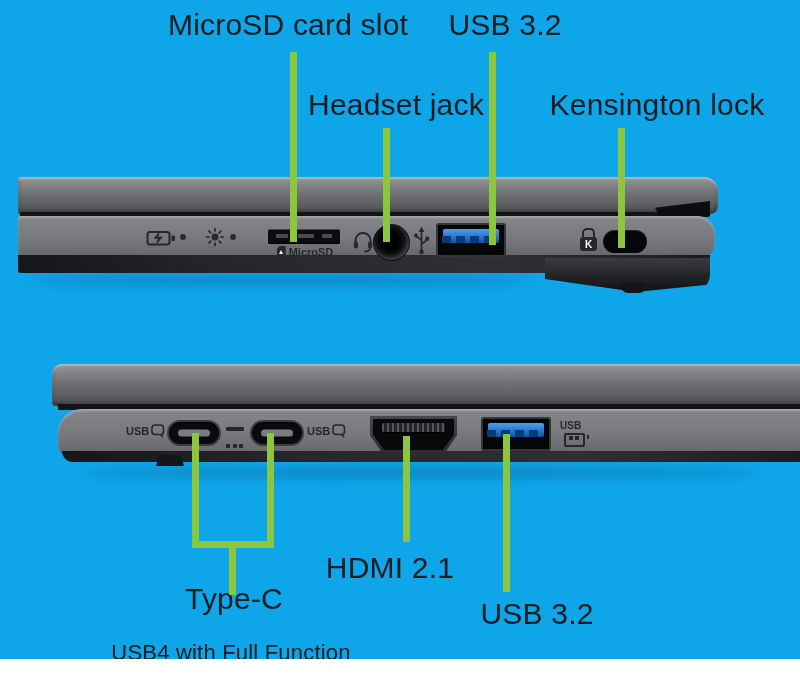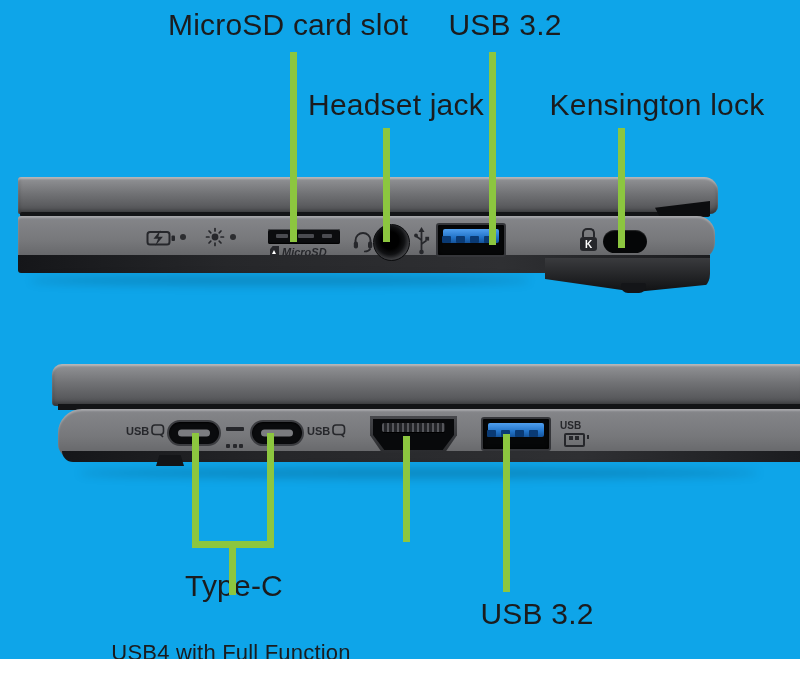--- a/index.html
+++ b/index.html
@@ -129,21 +129,21 @@
           <line x1="14.2" y1="5.8" x2="16" y2="4"></line>
       </g>
     </svg>
     <div class="led" style="left:230px;top:234px;"></div>
 
     <div class="msd" style="left:268px;top:229px;width:72px;height:15px;">
       <span class="dash" style="left:8px;width:12px;"></span>
       <span class="dash" style="left:30px;width:16px;"></span>
       <span class="dash" style="left:54px;width:10px;"></span>
     </div>
-    <div class="mark" style="left:270px;top:246px;width:70px;font-size:11px;font-style:italic;">
+    <div class="mark" style="left:270px;top:246px;width:70px;text-align:center;font-size:11px;">
       <span class="msdcard"><i></i></span><span>MicroSD</span>
     </div>
 
     <svg class="icon" style="left:351px;top:229px;" width="24" height="24" viewBox="0 0 24 24">
       <path d="M4.5 15 v-3.5 a7.5 7.5 0 0 1 15 0 V15" fill="none" stroke="currentColor" stroke-width="1.9"></path>
       <rect x="2.8" y="12.5" width="4.2" height="7" rx="2" fill="currentColor"></rect>
       <rect x="17" y="12.5" width="4.2" height="7" rx="2" fill="currentColor"></rect>
       <path d="M19.5 19.5 a6.5 5 0 0 1 -6.5 3" fill="none" stroke="currentColor" stroke-width="1.7"></path>
     </svg>
     <div class="jack" style="left:373px;top:224px;width:35px;height:35px;"></div>
@@ -234,17 +234,18 @@
     </div>
   </div>
 
   <div class="gline" style="left:192px;top:433px;width:7px;height:110px;"></div>
   <div class="gline" style="left:267px;top:433px;width:7px;height:110px;"></div>
   <div class="gline" style="left:192px;top:541px;width:82px;height:7px;"></div>
   <div class="gline" style="left:229px;top:548px;width:7px;height:47px;"></div>
   <div class="gline" style="left:403px;top:436px;width:7px;height:106px;"></div>
   <div class="gline" style="left:503px;top:434px;width:7px;height:158px;"></div>
 
-  <div class="callout" style="left:234px;top:569px;">Type-C</div>
+  <div class="callout" style="left:390px;top:551px;">HDMI 2.1</div>
+  <div class="callout" style="left:234px;top:582px;">Type-C</div>
   <div class="callout sub" style="left:231px;top:640px;">USB4 with Full Function</div>
   <div class="callout" style="left:537px;top:597px;">USB 3.2</div>
 
 </div>
 
 </body></html>

